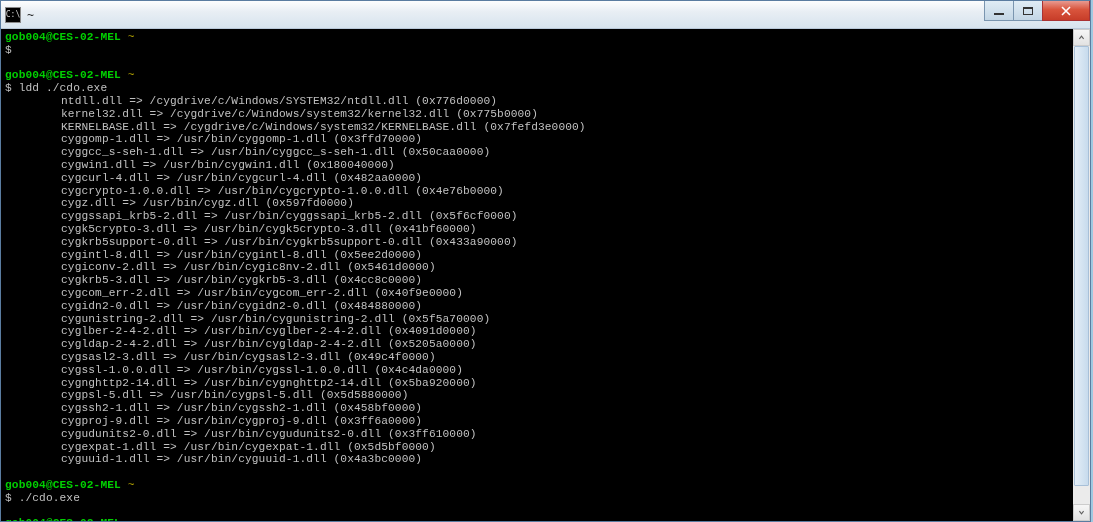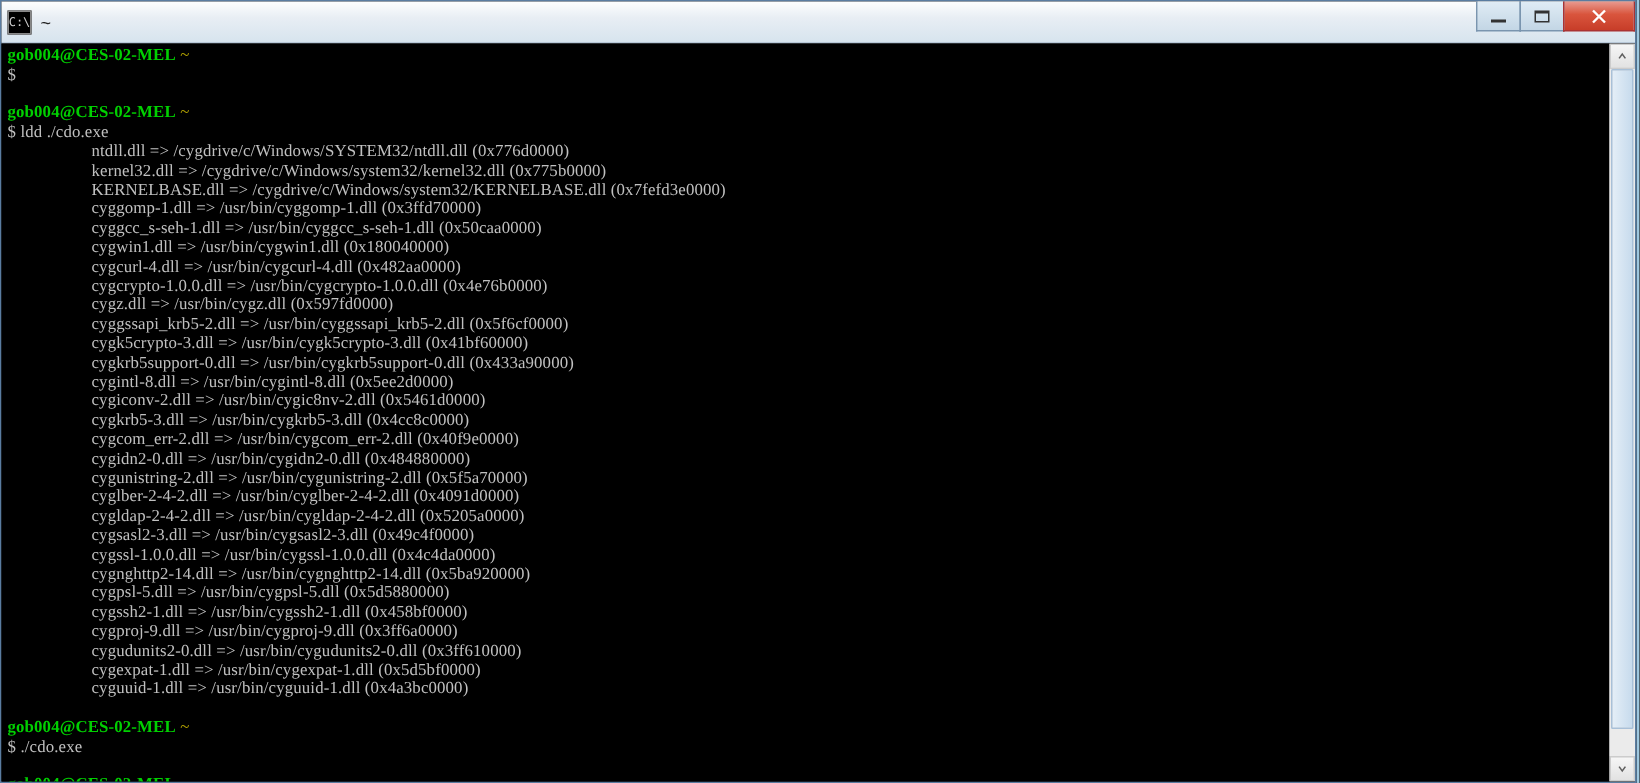--- a/index.html
+++ b/index.html
@@ -103,21 +103,21 @@
 .terminal-body {
   flex: 1;
   background: #000;
   position: relative;
   overflow: hidden;
 }
 .terminal-content {
   position: absolute;
   top: 0; left: 0; right: 16px; bottom: 0;
   padding: 2px 4px;
-  font-family: Liberation Serif, serif;
+  font-family: Liberation Mono, monospace;
   font-size: 11.2px;
   line-height: 12.8px;
   color: #c0c0c0;
   white-space: pre;
   letter-spacing: 0.1px;
 }
 .p { color: #00d000; font-weight: bold; }
 .pt { color: #b0a000; }
 .cmd { color: #c0c0c0; }
 .ind { padding-left: 56px; }

